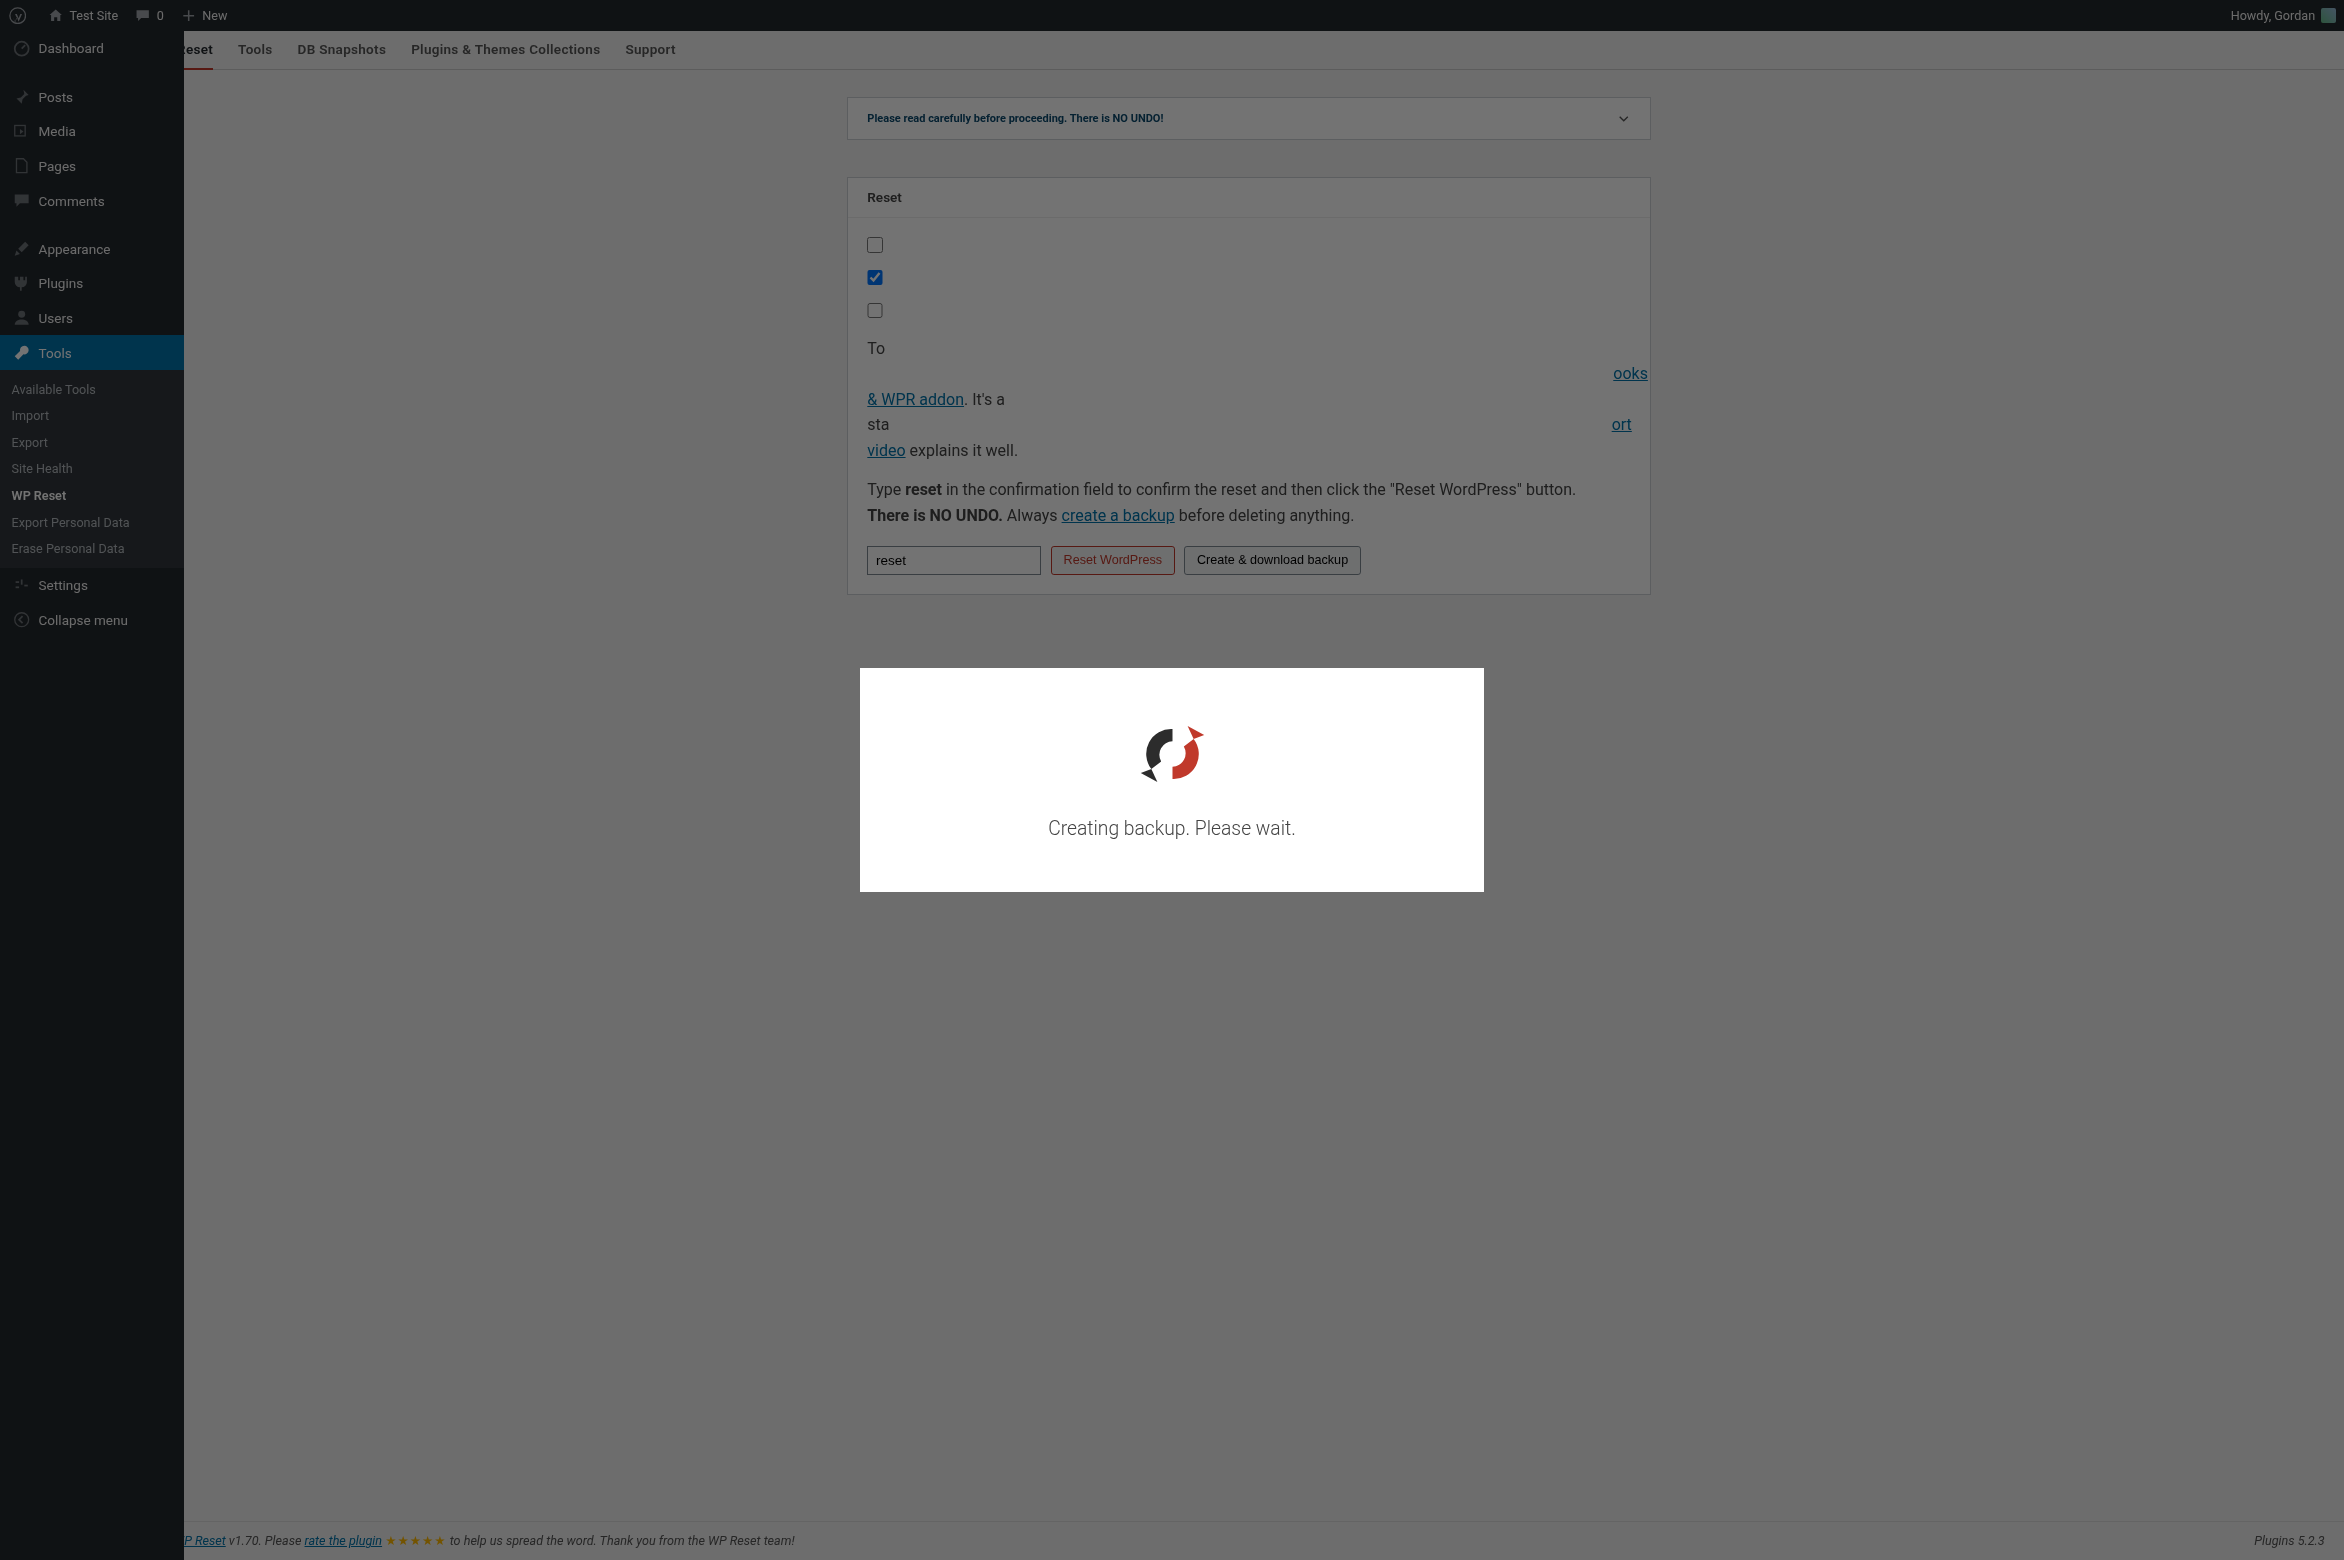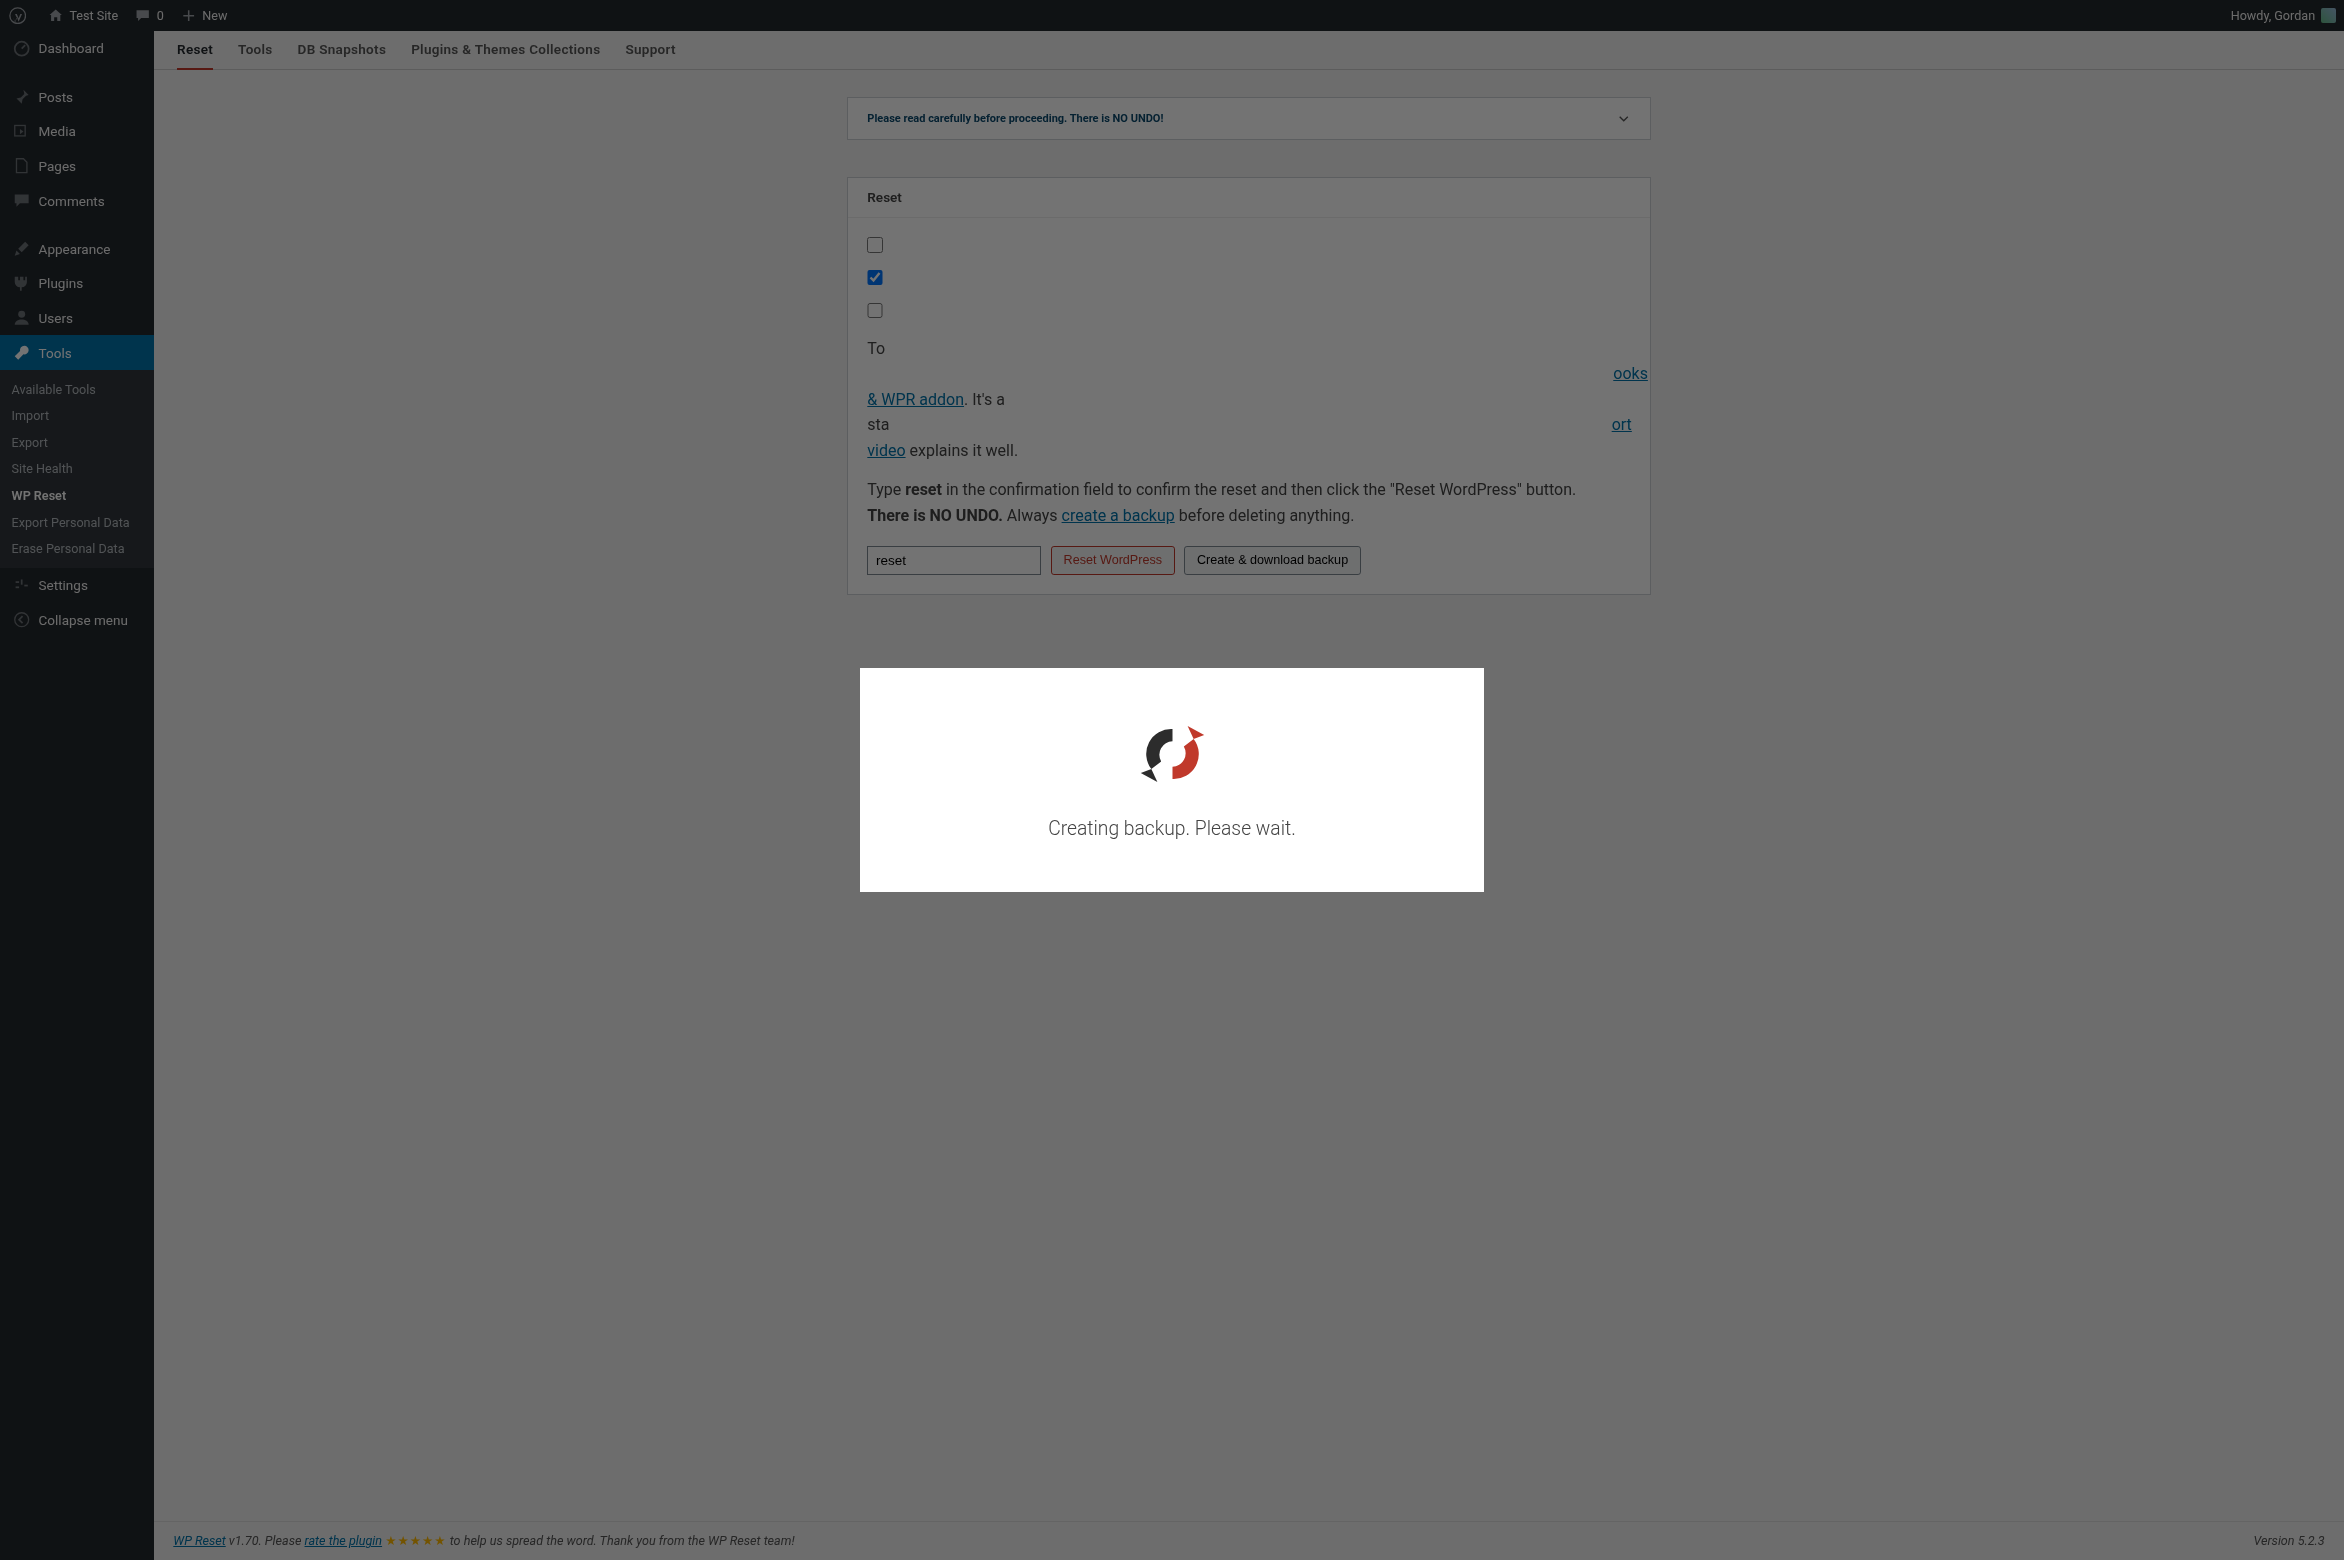--- a/index.html
+++ b/index.html
@@ -3,21 +3,21 @@
 <meta charset="utf-8">
 <style>
 * { margin: 0; padding: 0; box-sizing: border-box; }
 body { font-family: -apple-system, BlinkMacSystemFont, "Segoe UI", Roboto, sans-serif; background: #f1f1f1; color: #444; font-size: 12.6px; }
 #adminbar { position: fixed; top: 0; left: 0; right: 0; height: 31px; background: #23282d; color: #eee; display: flex; justify-content: space-between; align-items: center; z-index: 99999; font-size: 12.6px; }
 #adminbar a { color: #eee; text-decoration: none; }
 .ab-left, .ab-right { display: flex; align-items: center; height: 100%; }
 .ab-item { display: flex; align-items: center; padding: 0 7.7px; height: 100%; }
 .ab-icon { display: inline-flex; width: 19.3px; height: 19.3px; align-items: center; justify-content: center; margin-right: 3.9px; }
 .ab-avatar { width: 15.4px; height: 15.4px; background: linear-gradient(45deg,#6b8,#9bd); margin-left: 5.8px; border-radius: 1.9px; }
-#adminmenu { position: fixed; top: 31px; left: 0; bottom: 0; width: 154px; background: #23282d; color: #eee; z-index: 9990; }
+#adminmenu { position: fixed; top: 31px; left: 0; bottom: 0; width: 184px; background: #23282d; color: #eee; z-index: 9990; }
 .menu-item { display: flex; align-items: center; padding: 7.7px 11.6px; color: #eee; cursor: pointer; font-size: 13.5px; }
 .menu-item.current { background: #0073aa; color: #fff; position: relative; }
 .menu-item.current::after { content: ''; position: absolute; right: -7.7px; top: 50%; margin-top: -7.7px; border: 7.7px solid transparent; border-right-color: #f1f1f1; }
 .menu-icon { width: 19.3px; height: 19.3px; margin-right: 7.7px; display: inline-flex; align-items: center; justify-content: center; opacity: .6; }
 .submenu { background: #32373c; padding: 5.8px 0; }
 .submenu-item { padding: 5.8px 11.6px; color: #b4b9be; font-size: 12.6px; cursor: pointer; }
 .submenu-item.current { color: #fff; font-weight: 600; }
 #wpcontent { margin-left: 154px; padding-top: 31px; min-height: 100vh; display: flex; flex-direction: column; }
 .page-header { padding: 17.4px 23px 13.5px 23px; background: #f1f1f1; }
 .logo-wp { font-size: 27px; font-weight: 700; color: #23282d; }
@@ -249,21 +249,21 @@
           <button class="btn">Create &amp; download backup</button>
         </div>
       </div>
     </div>
   </div>
 
   <div id="footer">
     <span>
       <a href="#">WP Reset</a><span> v1.70. Please </span><a href="#">rate the plugin</a> <span class="stars">★★★★★</span><span> to help us spread the word. Thank you from the WP Reset team!</span>
     </span>
-    <span>Version 5.2.3</span>
+    <span>Plugins 5.2.3</span>
   </div>
 </div>
 
 <div id="overlay">
   <div class="modal">
     <div class="spinner-logo">
       <svg viewBox="0 0 100 90" width="77" height="68">
         <path d="M50 12 A33 33 0 0 0 22 65 L35 55 A18 18 0 0 1 50 28 Z" fill="#2c2c2c"></path>
         <path d="M50 78 A33 33 0 0 0 78 25 L65 35 A18 18 0 0 1 50 62 Z" fill="#c0392b"></path>
         <path d="M78 25 L70 8 L92 20 Z" fill="#c0392b"></path>

